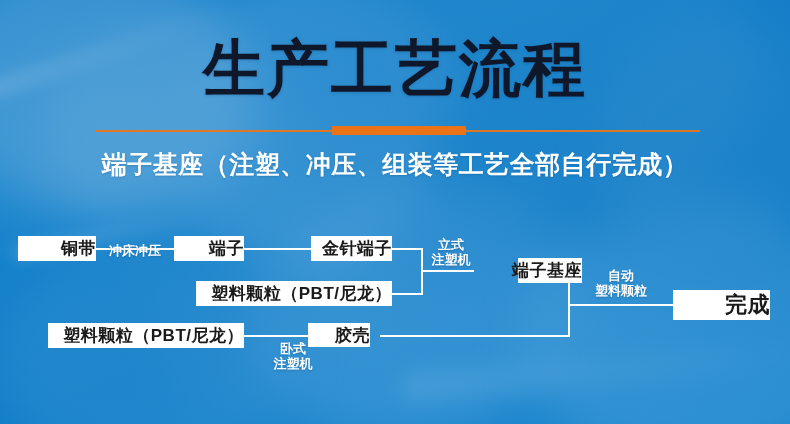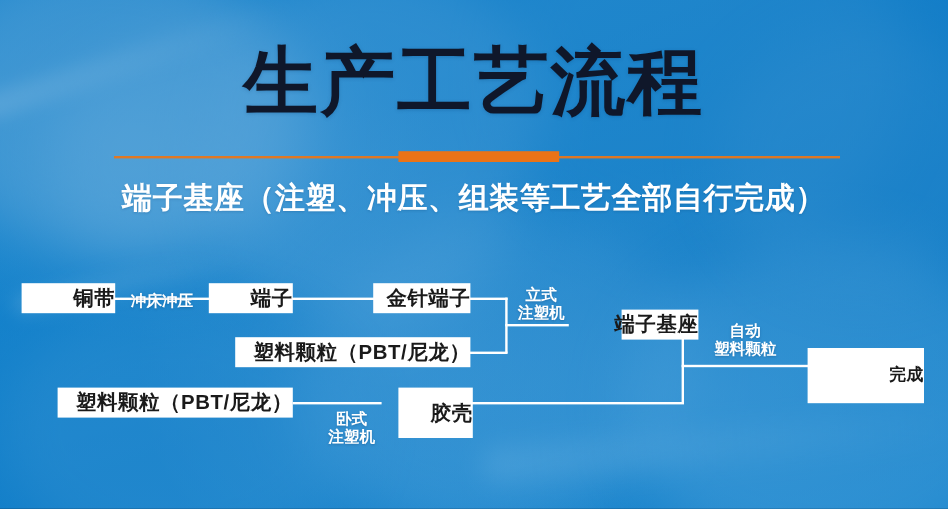--- a/index.html
+++ b/index.html
@@ -163,34 +163,34 @@
     </div>
 
     <div class="node" style="left:474px;top:258px;width:64px;height:25px;margin-left:44px;">
       <span>端子基座</span>
     </div>
 
     <div class="node" style="left:48px;top:323px;width:196px;height:25px;">
       <span>塑料颗粒（PBT/尼龙）</span>
     </div>
 
-    <div class="node" style="left:332px;top:323px;width:62px;height:42px;">
+    <div class="node" style="left:308px;top:323px;width:62px;height:24px;">
       <span>胶壳</span>
     </div>
 
-    <div class="node" style="left:673px;top:290px;width:97px;height:46px;font-size:14px;">
+    <div class="node" style="left:673px;top:290px;width:97px;height:30px;font-size:22px;">
       <span>完成</span>
     </div>
 
     <div class="edge-label" style="left:98px;top:231px;width:74px;margin-top:12px;">
       <div>冲床冲压</div>
     </div>
 
 
-    <div class="edge-label" style="left:427px;top:238px;width:48px;">
+    <div class="edge-label" style="left:427px;top:238px;width:48px;font-family:Liberation Mono, monospace;">
       <div>立式</div>
       <div>注塑机</div>
     </div>
 
     <div class="edge-label" style="left:268px;top:341px;width:50px;">
       <div>卧式</div>
       <div>注塑机</div>
     </div>
 
     <div class="edge-label" style="left:588px;top:268px;width:66px;font-family:Liberation Serif, serif;">

